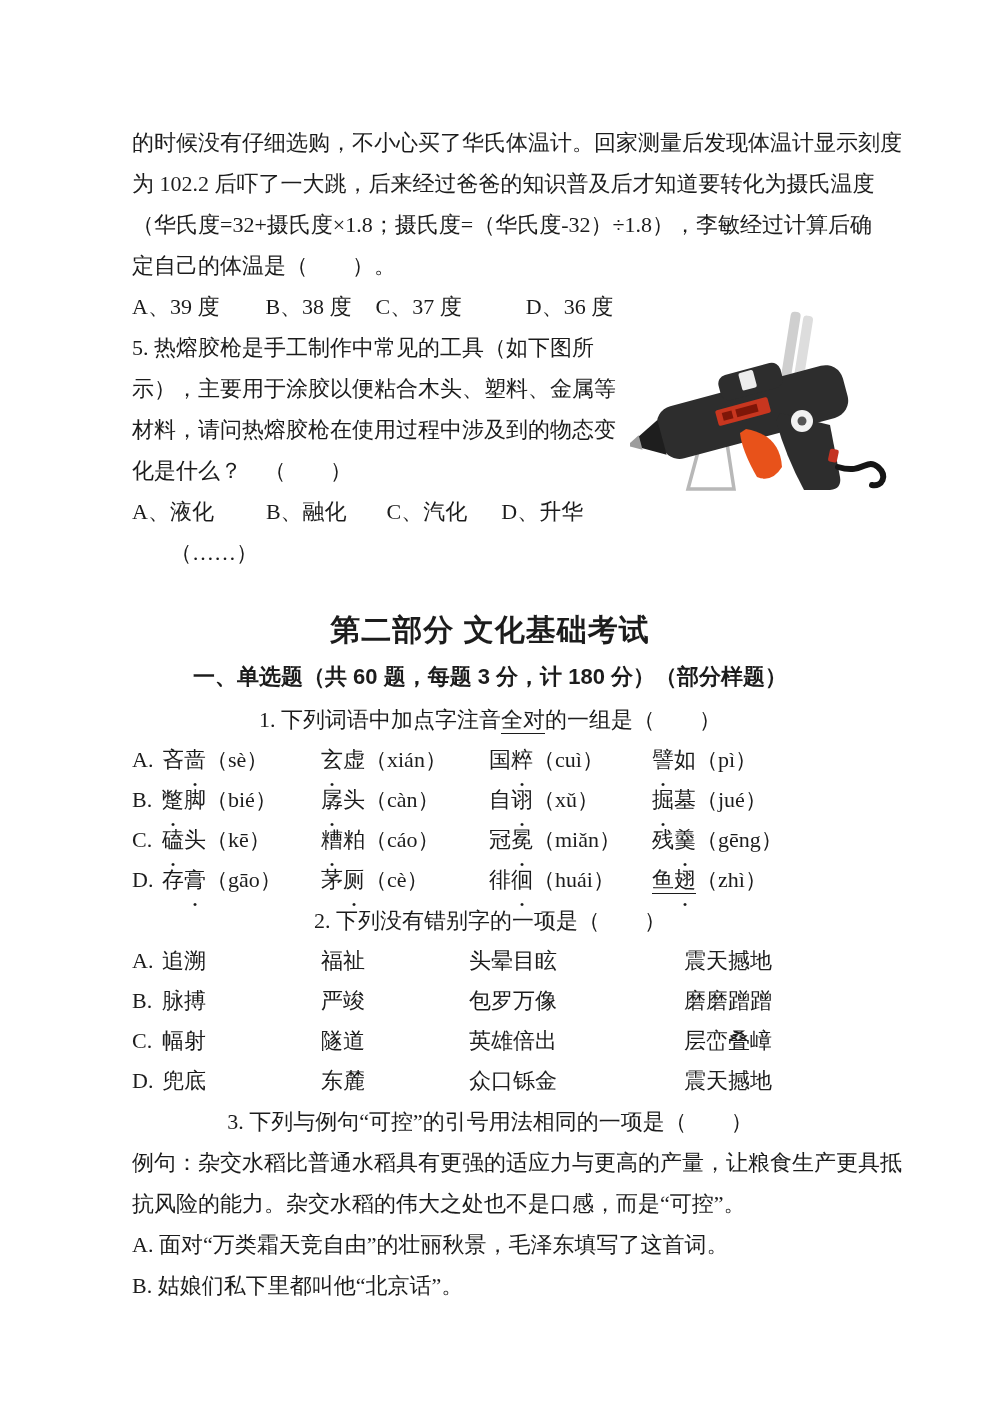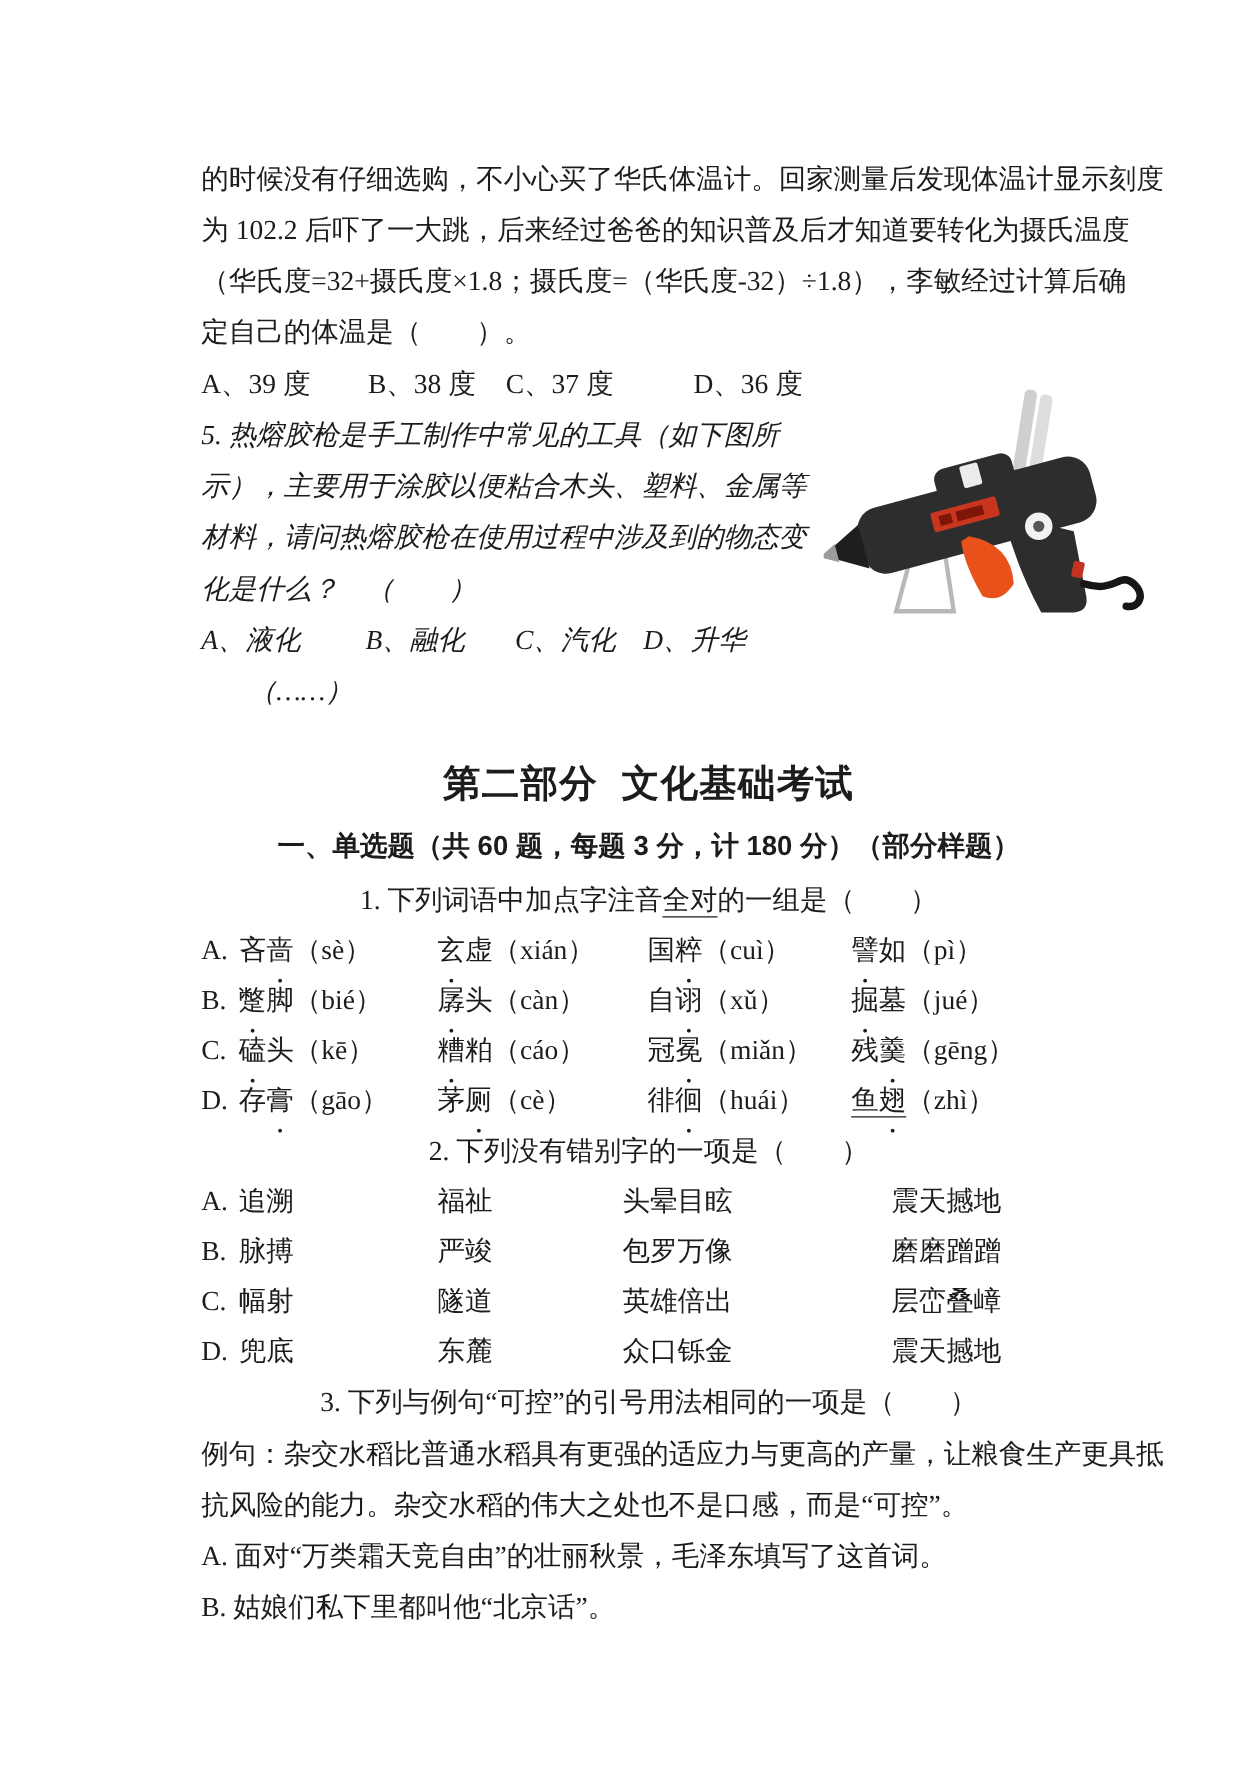--- a/index.html
+++ b/index.html
@@ -1,38 +1,38 @@
 <!DOCTYPE html>
 <html><head>
 <meta charset="utf-8">
 <style>
   html,body{margin:0;padding:0;}
   body{
     width:999px;height:1414px;background:#ffffff;color:#1c1c1c;
     font-family:"Liberation Serif","DejaVu Serif",serif;
     position:relative;overflow:hidden;
   }
-  #content{position:absolute;left:161px;top:122px;width:716px;font-size:22px;}
+  #content{position:absolute;left:132px;top:122px;width:716px;font-size:22px;}
   .tline{height:41px;line-height:41px;white-space:pre;}
   .optrow{height:41px;line-height:41px;display:flex;}
   .opt{white-space:pre;}
   #q4-opts .opt-0{margin-right:46px}
   #q4-opts .opt-1{margin-right:24px}
   #q4-opts .opt-2{margin-right:64px}
   #q5-opts .opt-0{margin-right:52px}
   #q5-opts .opt-1{margin-right:40px}
-  #q5-opts .opt-2{margin-right:22px}
-  #q5-block{position:relative;font-style:italic;}
+  #q5-opts .opt-2{margin-right:34px}
+  #q5-block{position:relative;}
   #q5-text{width:540px;}
   #glue-gun{position:absolute;left:498px;top:-18px;}
   .ellipsis-line{height:41px;line-height:41px;margin-left:38px;}
   #part-title{
     margin-top:32px;height:50px;line-height:50px;text-align:center;
     font-weight:bold;font-size:30px;
-    font-family:Liberation Mono, monospace;letter-spacing:1px;
+    font-family:Liberation Sans, sans-serif;letter-spacing:1px;
   }
   #subtitle{
     height:44px;line-height:44px;font-weight:bold;font-size:22px;
     font-family:"Liberation Sans","DejaVu Sans",sans-serif;
     text-align:center;
   }
   .stem{height:41px;line-height:41px;white-space:pre;text-align:center;}
   .u{border-bottom:1.5px solid currentColor;padding-bottom:1px;}
   .row{display:flex;height:40px;line-height:40px;}
   .row .lab{width:30px;}

